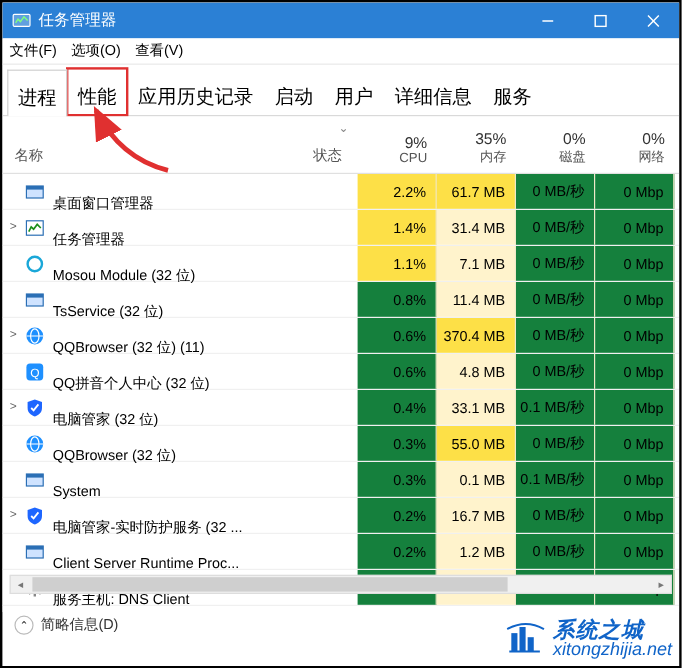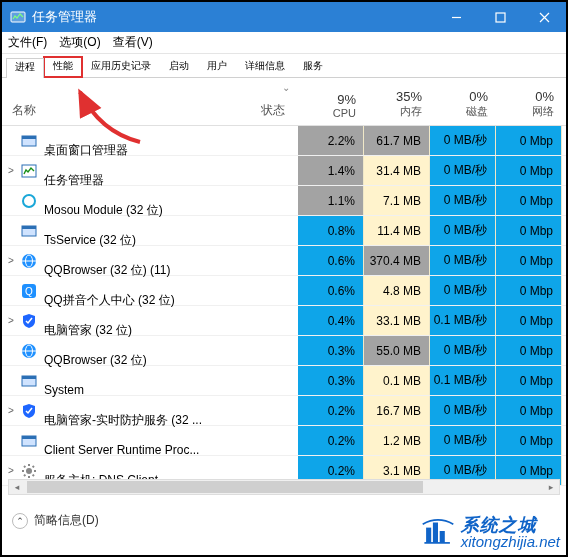--- a/index.html
+++ b/index.html
@@ -11,43 +11,43 @@
   .titlebar-title { flex: 1; font-size: 13px; }
   .titlebar-btns { display: flex; }
   .tbtn { width: 44px; height: 30px; display:flex; align-items:center; justify-content:center; color:#fff; }
   .tbtn.close { background: rgba(0,0,0,0); }
   .tbtn svg { width:11px; height:11px; stroke:#fff; stroke-width:1.2; fill:none; }
   
   .menubar { background:#fff; height: 22px; display:flex; align-items:center; padding: 0 6px; border-bottom: 1px solid #e5e5e5; }
   .menubar span { margin-right: 12px; font-size:12px; color:#000; }
   
   .tabs { display:flex; border-bottom:1px solid #d0d0d0; background:#fff; padding-left:4px; }
-  .tab { padding: 1px 8px 4px 8px; font-size:10px; border:1px solid transparent; border-bottom:none; margin-top:3px;font-family:Liberation Mono, monospace; }
+  .tab { padding: 13px 8px 4px 8px; font-size:16px; border:1px solid transparent; border-bottom:none; margin-top:3px;font-family:Liberation Mono, monospace; }
   .tab.active { background:#fff; border-color:#d0d0d0; position:relative; top:1px; }
   .tab.highlight { outline: 2px solid #e03030; outline-offset: -1px; }
   
   .headers { display:flex; align-items:flex-end; height:48px; border-bottom:1px solid #e0e0e0; background:#fff; font-size:12px; color:#555; position:relative; }
   .hname { flex:0 0 246px; padding: 0 0 6px 10px; display:flex; align-items:flex-end; height:100%; }
   .hstat { width: 50px; text-align:center; padding-bottom:6px; }
   .hcol { width: 66px; text-align:right; padding:4px 8px 6px 0; }
   .hcol .pct { display:block; font-size:13px; color:#333; }
   .hcol .lbl { display:block; font-size:11px; color:#555; }
   .hchev { position:absolute; left:280px; top:4px; font-size:10px; color:#888; }
   
   .rows { height: 365px; overflow:hidden; background:#fff; }
   .row { display:flex; align-items:center; height:30px; border-bottom:1px solid #f0f0f0; }
   .expander { width:18px; text-align:center; color:#666; font-size:10px; }
   .ricon { width:18px; height:18px; margin-right:6px; display:flex; align-items:center; justify-content:center; }
   .ricon svg { width:16px; height:16px; }
   .rname { flex:0 0 228px; display:flex; align-items:center; white-space:nowrap; overflow:hidden; text-overflow:ellipsis; font-size:12px; padding-left:0; }
   .rname span.txt { overflow:hidden; text-overflow:ellipsis;margin-top:19px; }
   .rstat { width:50px; }
   .rcol { width:66px; text-align:right; padding-right:8px; font-size:12px; background:#fff3cc; height:100%; display:flex; align-items:center; justify-content:flex-end; border-right:1px solid #f0e8c8; }
-  .rcol.dim { background:#0ea5e9; }
-  .rcol.mid { background:#a3a3a3; }
+  .rcol.dim { background:#15803d; }
+  .rcol.mid { background:#fde047; }
   
   .footer { position:absolute; bottom:26px; left:10px; display:flex; align-items:center; gap:6px; font-size:12px; color:#333; }
   .footer .chev { width:16px; height:16px; border:1px solid #bbb; border-radius:50%; display:flex; align-items:center; justify-content:center; font-size:9px; }
   
   .scrollbar-h { position:absolute; left:6px; right:6px; bottom:60px; height:16px; background:#f0f0f0; border:1px solid #ddd; display:flex; align-items:center; }
   .sbtn { width:16px; height:14px; display:flex; align-items:center; justify-content:center; color:#777; font-size:9px; }
   .sthumb { height:12px; background:#cfcfcf; flex:0 0 72%; margin-left:2px; }
   
   .arrow-annot { position:absolute; left:68px; top:80px; pointer-events:none; }
   .arrow-annot svg { width:90px; height:70px; }

